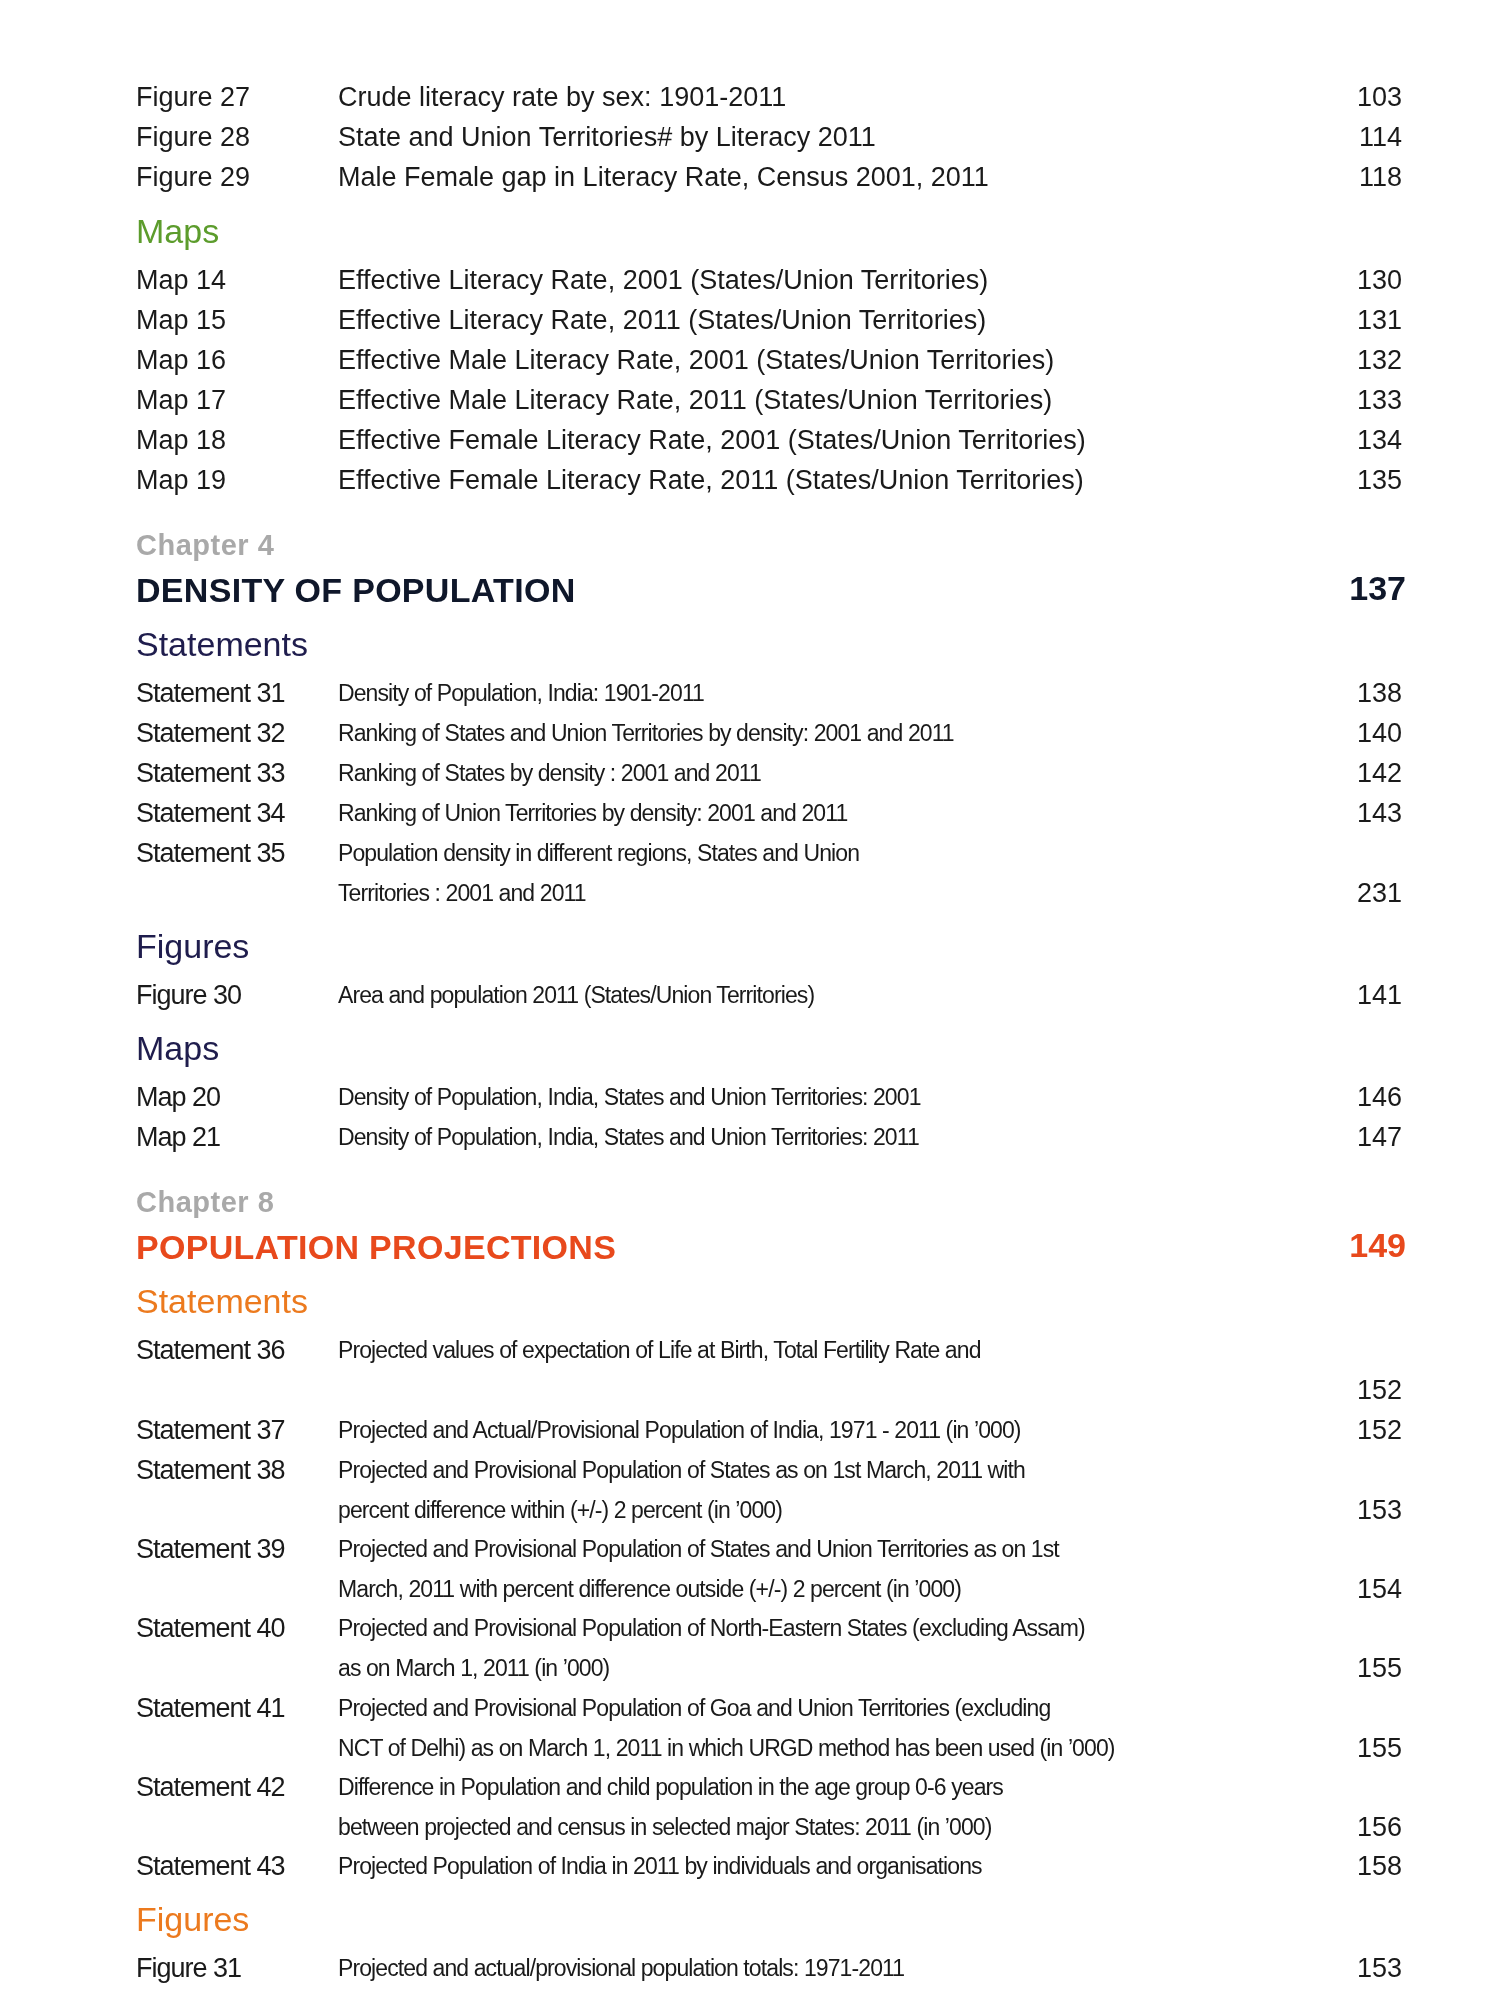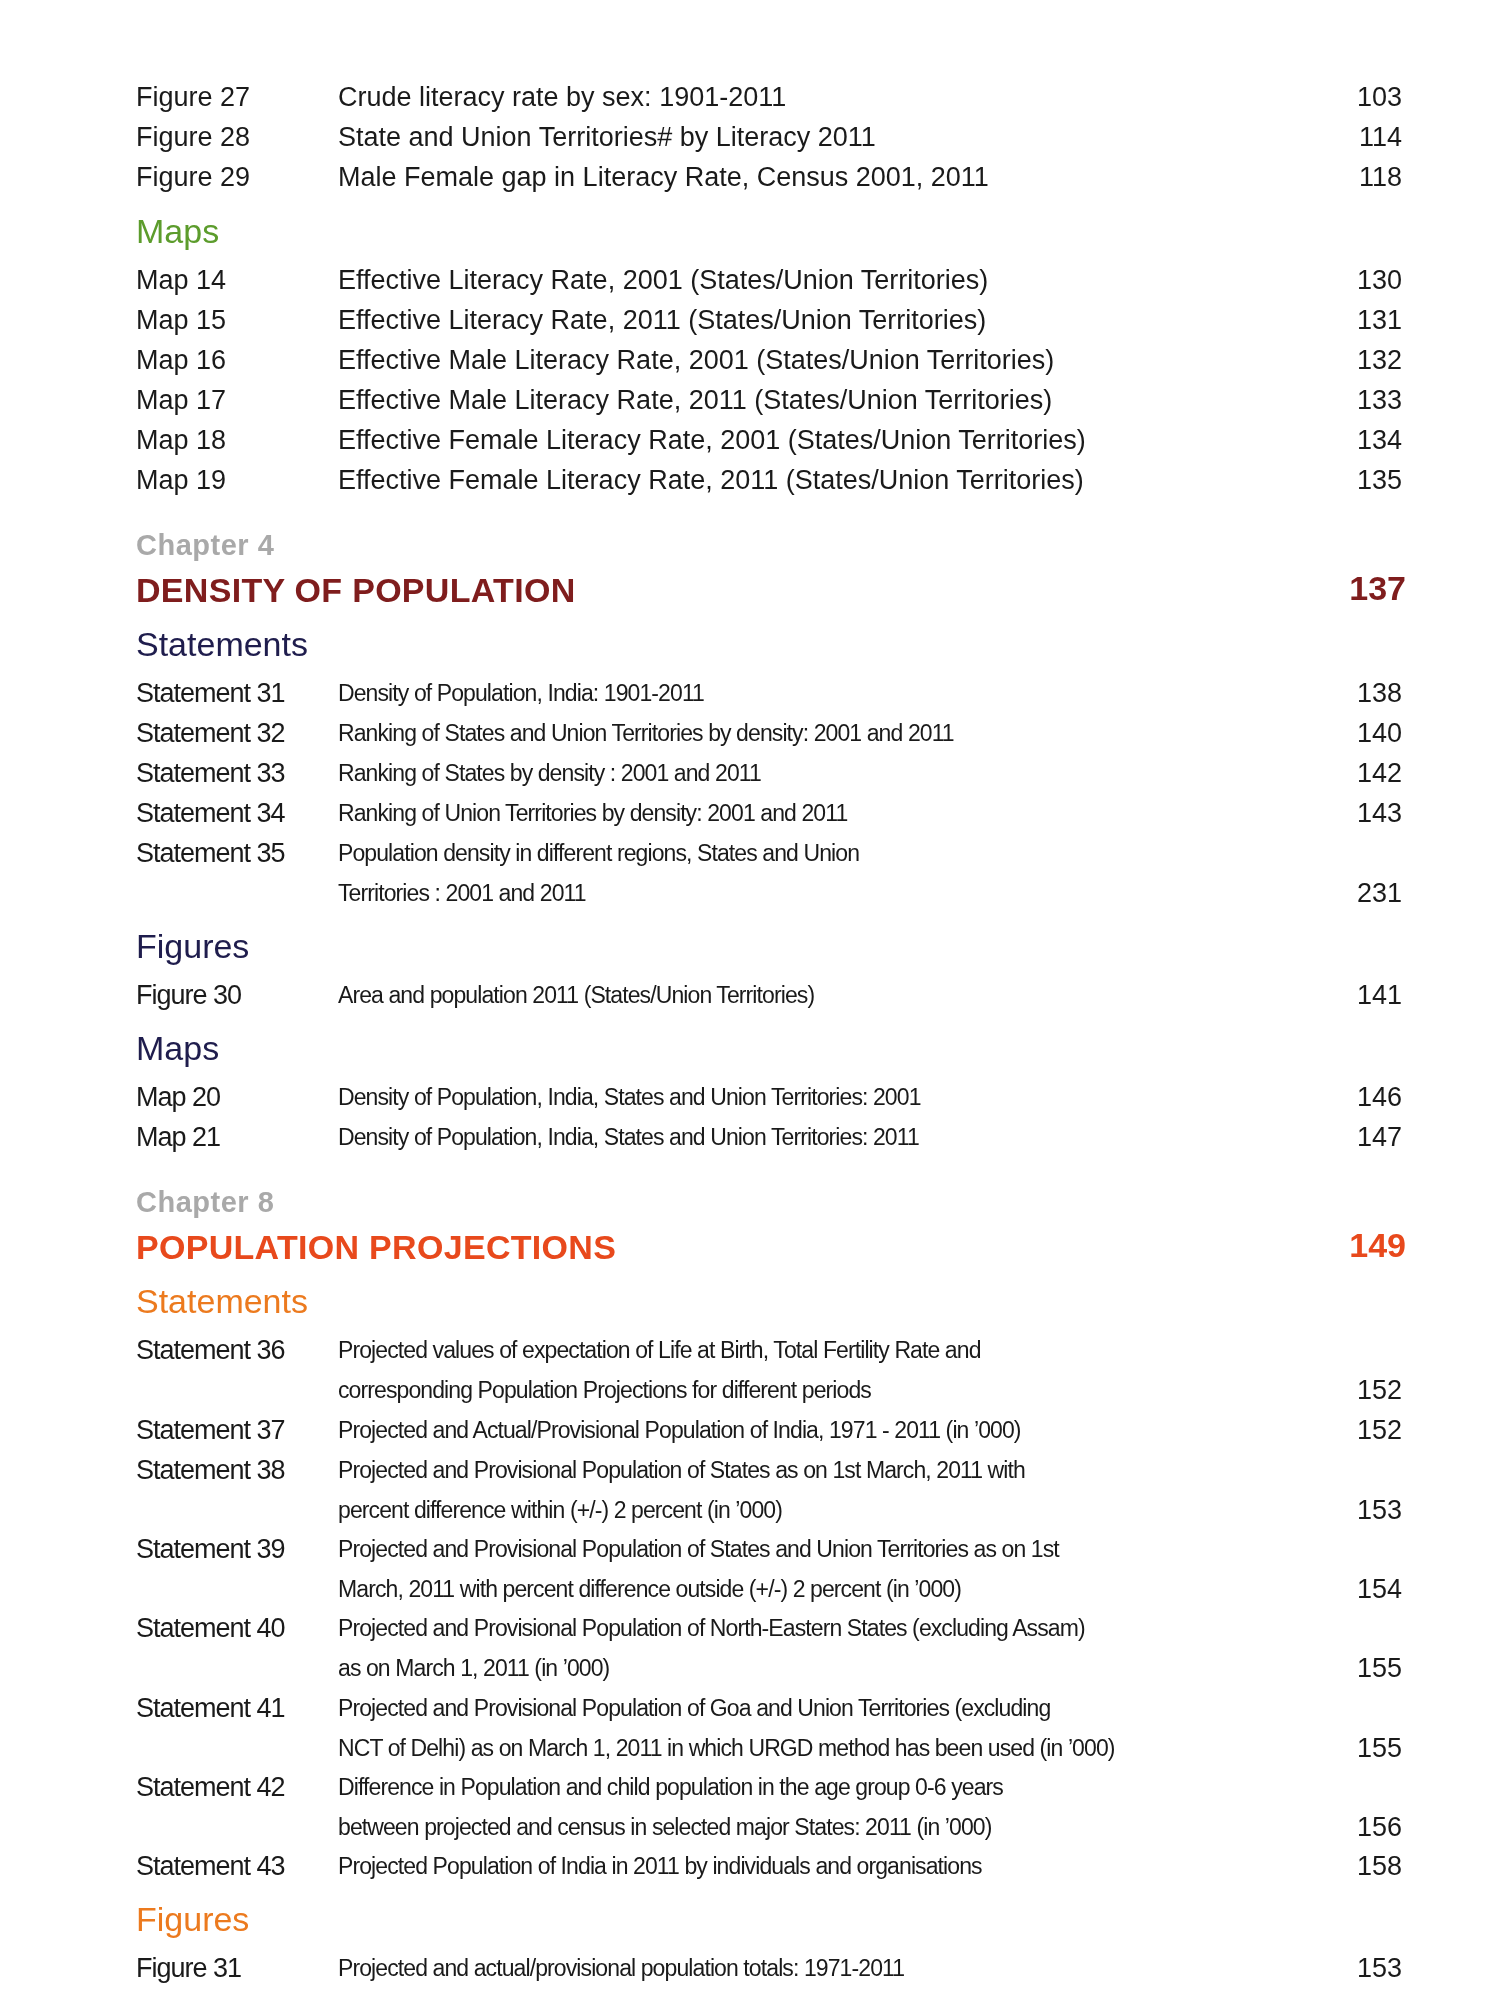--- a/index.html
+++ b/index.html
@@ -14,21 +14,21 @@
   .cond .label { font-size: 27px; letter-spacing: -1px; }
   .cond .desc { font-size: 23px; letter-spacing: -0.9px; }
   .sub-heading { position: absolute; left: 136px; font-size: 34px; line-height: 40px; white-space: nowrap; }
   .chapter-label { position: absolute; left: 136px; font-size: 29px; line-height: 36px; color: #a9a9a9; font-weight: bold; white-space: nowrap; letter-spacing: 0.5px; }
   .chapter-title { position: absolute; left: 136px; font-size: 34px; line-height: 42px; font-weight: bold; white-space: nowrap; letter-spacing: 0.3px; }
   .chapter-page { position: absolute; right: 94px; font-size: 34px; line-height: 42px; font-weight: bold; white-space: nowrap; }
   .green { color: #5c9c2c; }
   .navy { color: #1f1d4d; }
   .orange-sub { color: #ec7a1e; }
   .orange-title { color: #e8491c; }
-  .black { color: #7f1d1d; }
+  .black { color: #0f172a; }
 </style>
 </head>
 <body>
 
 <div class="page">
 
   <div class="row" style="top:79px">
     <span class="label">Figure 27</span>
     <span class="desc">Crude literacy rate by sex: 1901-2011</span>
     <span class="page-num">103</span>
@@ -133,21 +133,20 @@
 
   <div class="chapter-label" style="top:1184px">Chapter 8</div>
   <div class="chapter-title orange-title" style="top:1226px">POPULATION PROJECTIONS</div>
   <div class="chapter-page orange-title" style="top:1224px">149</div>
 
   <div class="sub-heading orange-sub" style="top:1281px">Statements</div>
 
   <div class="row cond" style="top:1332px; height:76px">
     <span class="label">Statement 36</span>
     <span class="desc">Projected values of expectation of Life at Birth, Total Fertility Rate and</span>
-    <span class="desc" style="top:40px">corresponding Population Projections for different periods</span>
     <span class="page-num" style="top:40px">152</span>
   </div>
   <div class="row cond" style="top:1412px">
     <span class="label">Statement 37</span>
     <span class="desc">Projected and Actual/Provisional Population of India, 1971 - 2011 (in ’000)</span>
     <span class="page-num">152</span>
   </div>
   <div class="row cond" style="top:1452px; height:76px">
     <span class="label">Statement 38</span>
     <span class="desc">Projected and Provisional Population of States as on 1st March, 2011 with</span>

